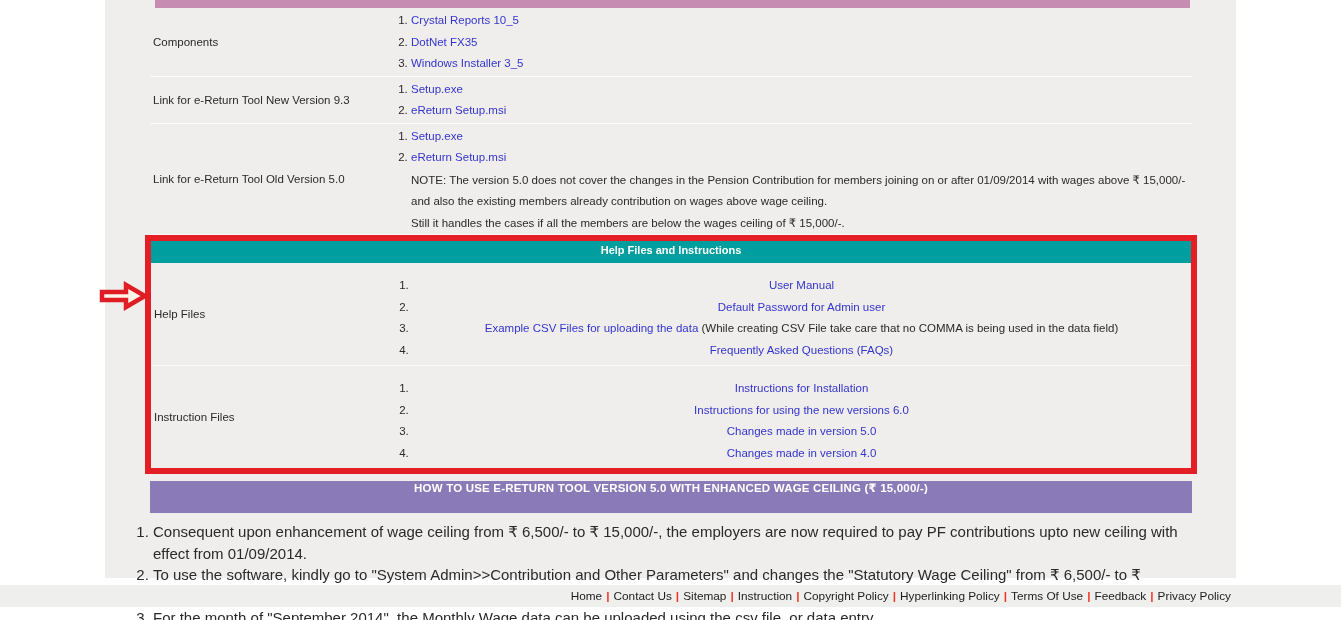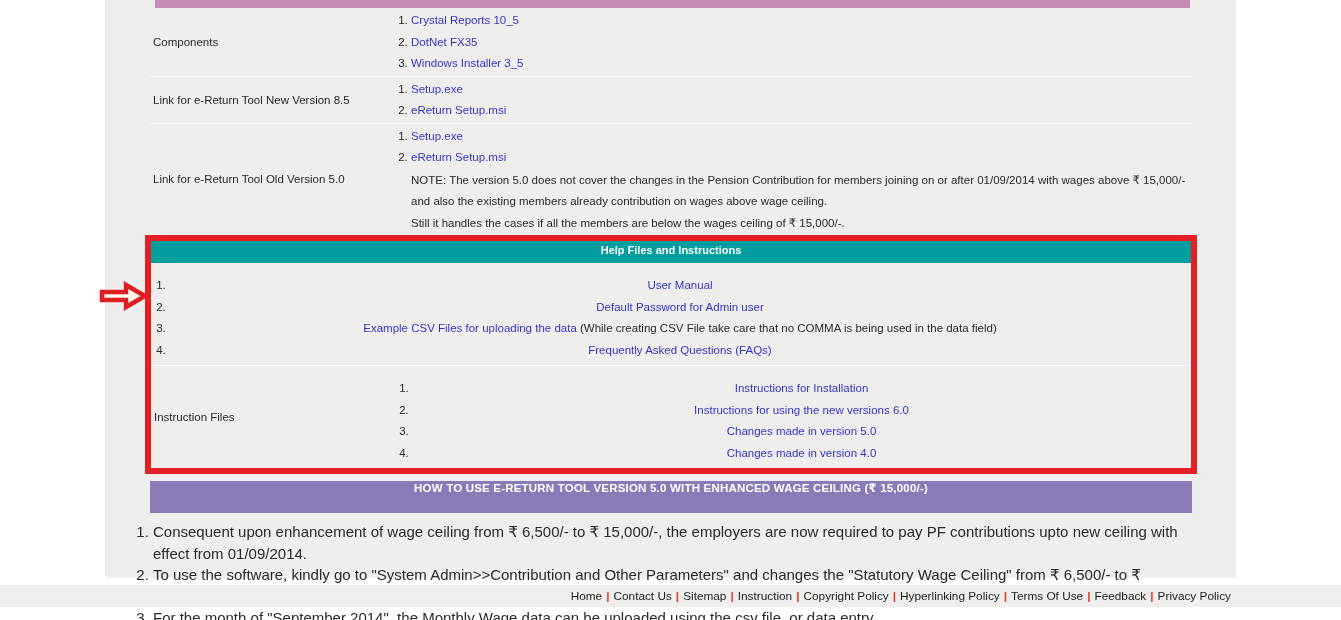--- a/index.html
+++ b/index.html
@@ -68,21 +68,21 @@
       <div class="tcontent">
         <ol class="links">
           <li><a href="#" class="lnk">Crystal Reports 10_5</a></li>
           <li><a href="#" class="lnk">DotNet FX35</a></li>
           <li><a href="#" class="lnk">Windows Installer 3_5</a></li>
         </ol>
       </div>
     </div>
 
     <div class="trow">
-      <div class="tlabel">Link for e-Return Tool New Version 8.5</div>
+      <div class="tlabel">Link for e-Return Tool New Version 9.3</div>
       <div class="tcontent">
         <ol class="links">
           <li><a href="#" class="lnk">Setup.exe</a></li>
           <li><a href="#" class="lnk">eReturn Setup.msi</a></li>
         </ol>
       </div>
     </div>
 
     <div class="trow">
       <div class="tlabel">Link for e-Return Tool Old Version 5.0</div>
@@ -93,20 +93,21 @@
         </ol>
         <p class="note-text">NOTE: The version 5.0 does not cover the changes in the Pension Contribution for members joining on or after 01/09/2014 with wages above ₹ 15,000/- and also the existing members already contribution on wages above wage ceiling.</p>
         <p class="note-text">Still it handles the cases if all the members are below the wages ceiling of ₹ 15,000/-.</p>
       </div>
     </div>
 
     <div class="helpbox">
       <div class="teal-header">Help Files and Instructions</div>
 
       <div class="trow">
+        <div class="tlabel">Help Files</div>
         <div class="tcontent">
           <ol class="links">
             <li><a href="#" class="lnk">User Manual</a></li>
             <li><a href="#" class="lnk">Default Password for Admin user</a></li>
             <li><a href="#" class="lnk">Example CSV Files for uploading the data</a><span class="suffix"> (While creating CSV File take care that no COMMA is being used in the data field)</span></li>
             <li><a href="#" class="lnk">Frequently Asked Questions (FAQs)</a></li>
           </ol>
         </div>
       </div>
 

